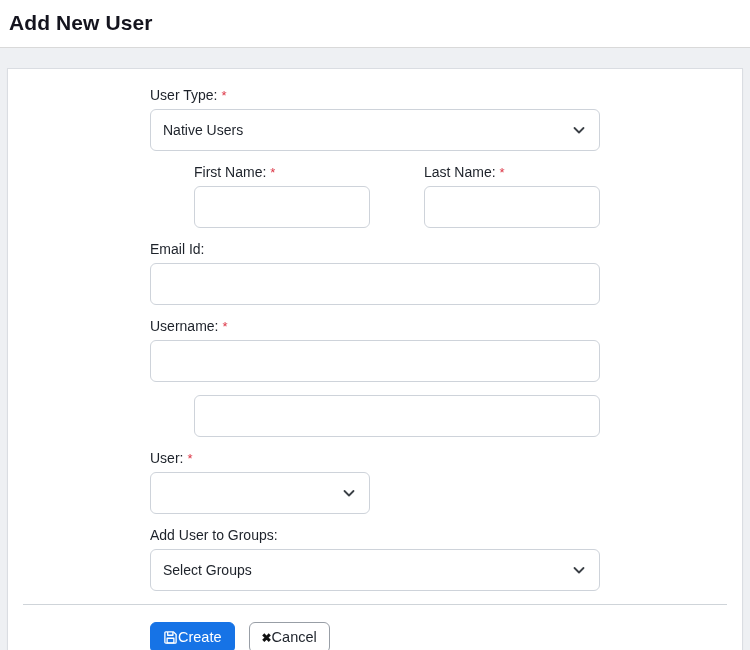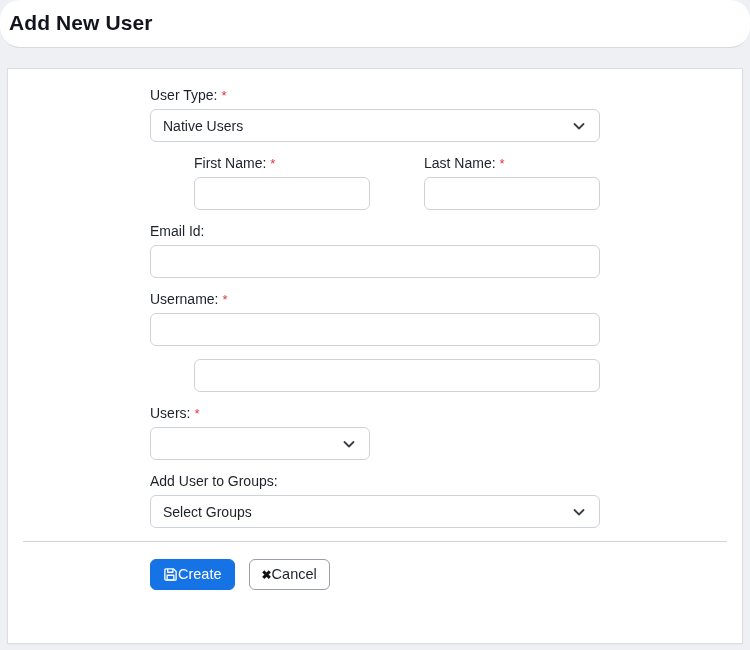--- a/index.html
+++ b/index.html
@@ -8,21 +8,20 @@
     font-family: "Liberation Sans", sans-serif;
     background: #eef0f3;
     color: #1d222a;
     overflow: hidden;
   }
   .header {
     background: #ffffff;
     height: 48px;
     padding: 11px 10px 0 9px;
     border-bottom: 1px solid #d9d9d9;
-    border-radius: 20px;
   }
   .page-title {
     font-size: 21px;
     font-weight: 700;
     color: #14141e;
     letter-spacing: 0.1px;
   }
   .content {
     padding: 20px 7px 6px;
   }
@@ -47,21 +46,21 @@
     color: #1d222a;
     margin-bottom: 6px;
   }
   .req {
     color: #dc3545;
     margin-left: 4px;
     font-size: 13px;
   }
   .control {
     width: 100%;
-    height: 33px;
+    height: 42px;
     border: 1px solid #ced3da;
     border-radius: 6px;
     background: #ffffff;
     font-size: 14px;
     font-family: "Liberation Sans", sans-serif;
     color: #1d222a;
     padding: 0 12px;
     outline: none;
   }
   .fake-select {
@@ -152,21 +151,21 @@
           <input class="control" type="text" value="" style="">
         </div>
 
         <div class="field two-col">
           <div class="col">
             <input class="control" type="password" value="" style="">
           </div>
         </div>
 
         <div class="field">
-          <span class="field-label"><span>Users:</span><span class="req">*</span></span>
+          <span class="field-label"><span>User:</span><span class="req">*</span></span>
           <div class="control fake-select half">
             <span></span>
             <span class="chev">
               <svg width="16" height="16" viewBox="0 0 16 16">
                   <path d="M3.5 6 8 10.5 12.5 6" fill="none" stroke="#3b4046" stroke-width="1.8" stroke-linecap="round" stroke-linejoin="round"></path>
                 </svg>
             </span>
           </div>
         </div>
 

